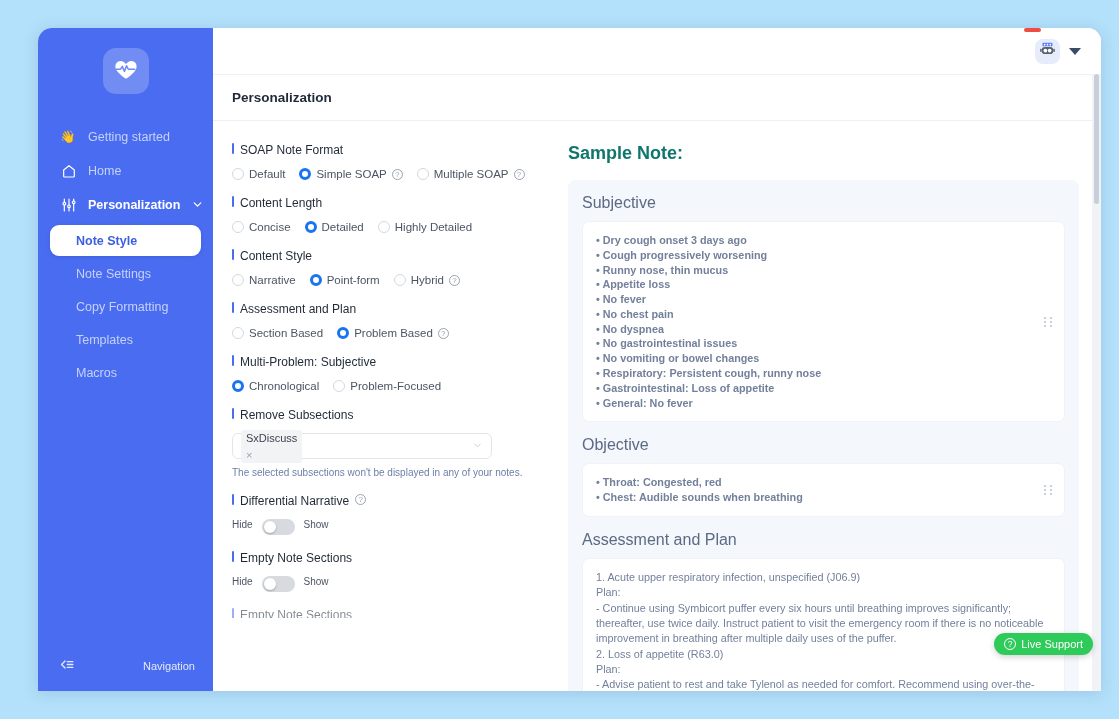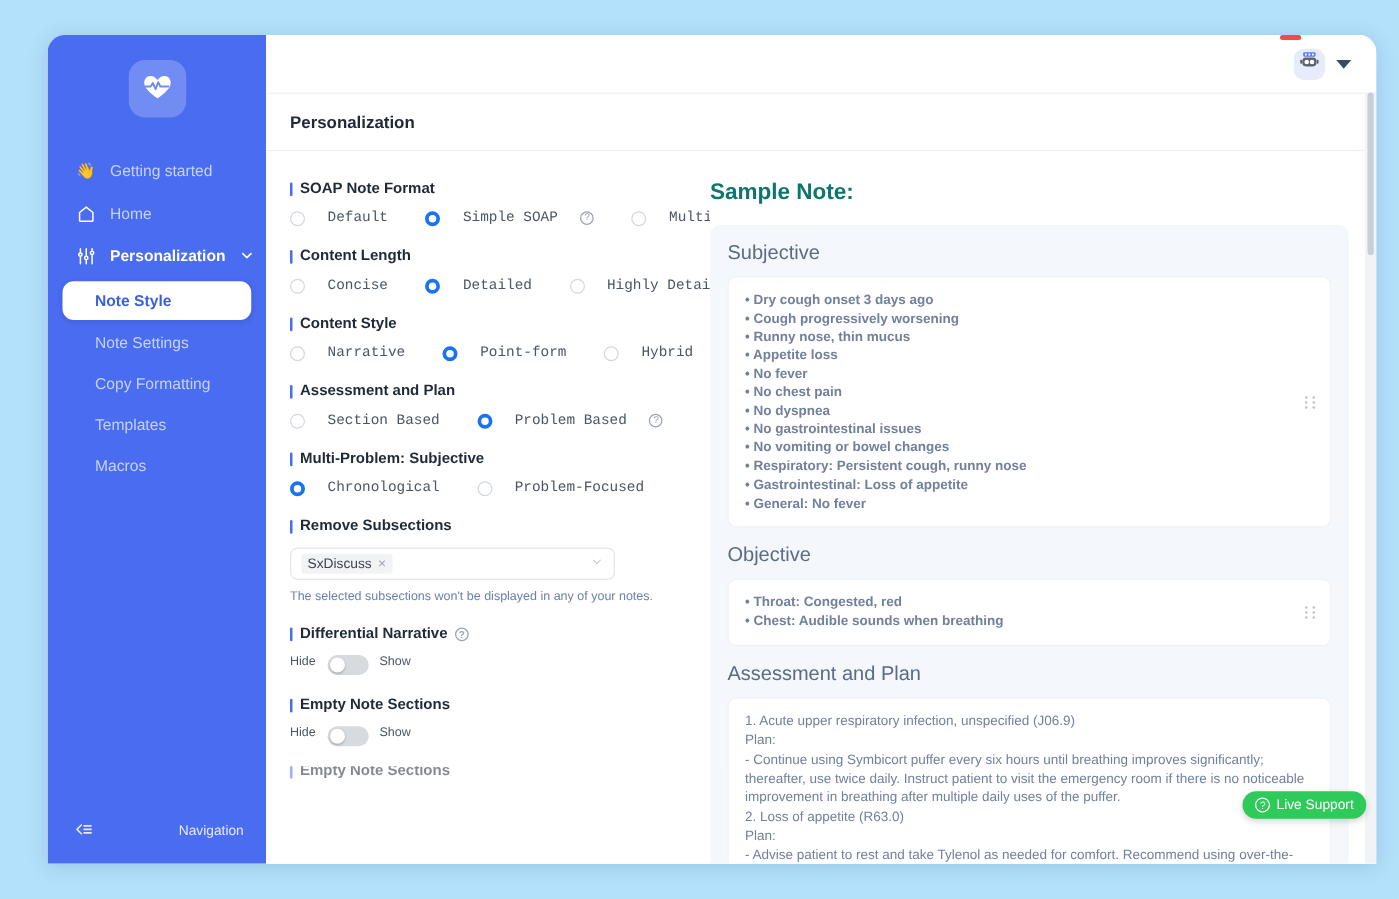--- a/index.html
+++ b/index.html
@@ -131,48 +131,48 @@
     padding: 22px 20px 0 19px;
     overflow: hidden;
   }
   .col-right {
     flex: 1; padding: 22px 22px 0 0;
     overflow: hidden; min-width: 0;
   }
   
   .field { margin-bottom: 16px; }
   .field-label {
-    display: flex; align-items: flex-end; gap: 6px;
-    font-size: 12px; font-weight: bold; color: #1f2937;
+    display: flex; align-items: flex-start; gap: 6px;
+    font-size: 12px; font-weight: normal; color: #1f2937;
     margin-bottom: 11px;
   }
   .bar { width: 2px; height: 11px; background: #4a6cf0; border-radius: 1px;
          display:inline-block; }
   .radio-row { display: flex; align-items: center; gap: 7px; flex-wrap: nowrap; }
-  .radio-opt { display: flex; align-items: center; gap: 18px; margin-right: 23px;
-               font-size: 11.5px; color: #4b5563; cursor: pointer; white-space: nowrap; font-family: Liberation Mono, monospace; }
+  .radio-opt { display: flex; align-items: center; gap: 5px; margin-right: 7px;
+               font-size: 11.5px; color: #4b5563; cursor: pointer; white-space: nowrap; }
   .radio {
     width: 12px; height: 12px; border-radius: 50%;
     border: 1.4px solid #d3d8e0; background: #fff; flex: 0 0 12px;
   }
   .radio.on { border: 3.5px solid #1a73f0; background: #fff; }
   .qmark {
     width: 11px; height: 11px; border-radius: 50%;
     border: 1px solid #9aa3b2; color: #9aa3b2;
     font-size: 8px; line-height: 9px; text-align: center;
     display:inline-block; flex: 0 0 11px;
   }
   .select-box {
     height: 26px; border: 1px solid #e2e6ec; border-radius: 6px;
     background: #fff; display: flex; align-items: center;
     padding: 0 8px; width: 260px; cursor: pointer;
   }
   .tag {
     background: #f2f3f5; border-radius: 3px; font-size: 11px;
-    color: #3d4450; padding: 2px 5px; display: flex; align-items: flex-start; gap: 5px;
+    color: #3d4450; padding: 2px 5px; display: flex; align-items: flex-start; gap: 5px; flex-direction: column;
   }
   .tag .x { color: #9aa3b2; font-size: 11px; cursor: pointer; }
   .select-caret { margin-left: auto; color: #c4cad4; font-size: 10px; }
   .helper {
     font-size: 10px; color: #6b7fa8; margin-top: 8px;
   }
   .toggle-row { display: flex; align-items: flex-start; gap: 9px; font-size: 10px; color: #4b5563; }
   .switch {
     width: 33px; height: 16px; border-radius: 9px; background: #d7dade;
     position: relative; cursor: pointer; flex: 0 0 33px;

